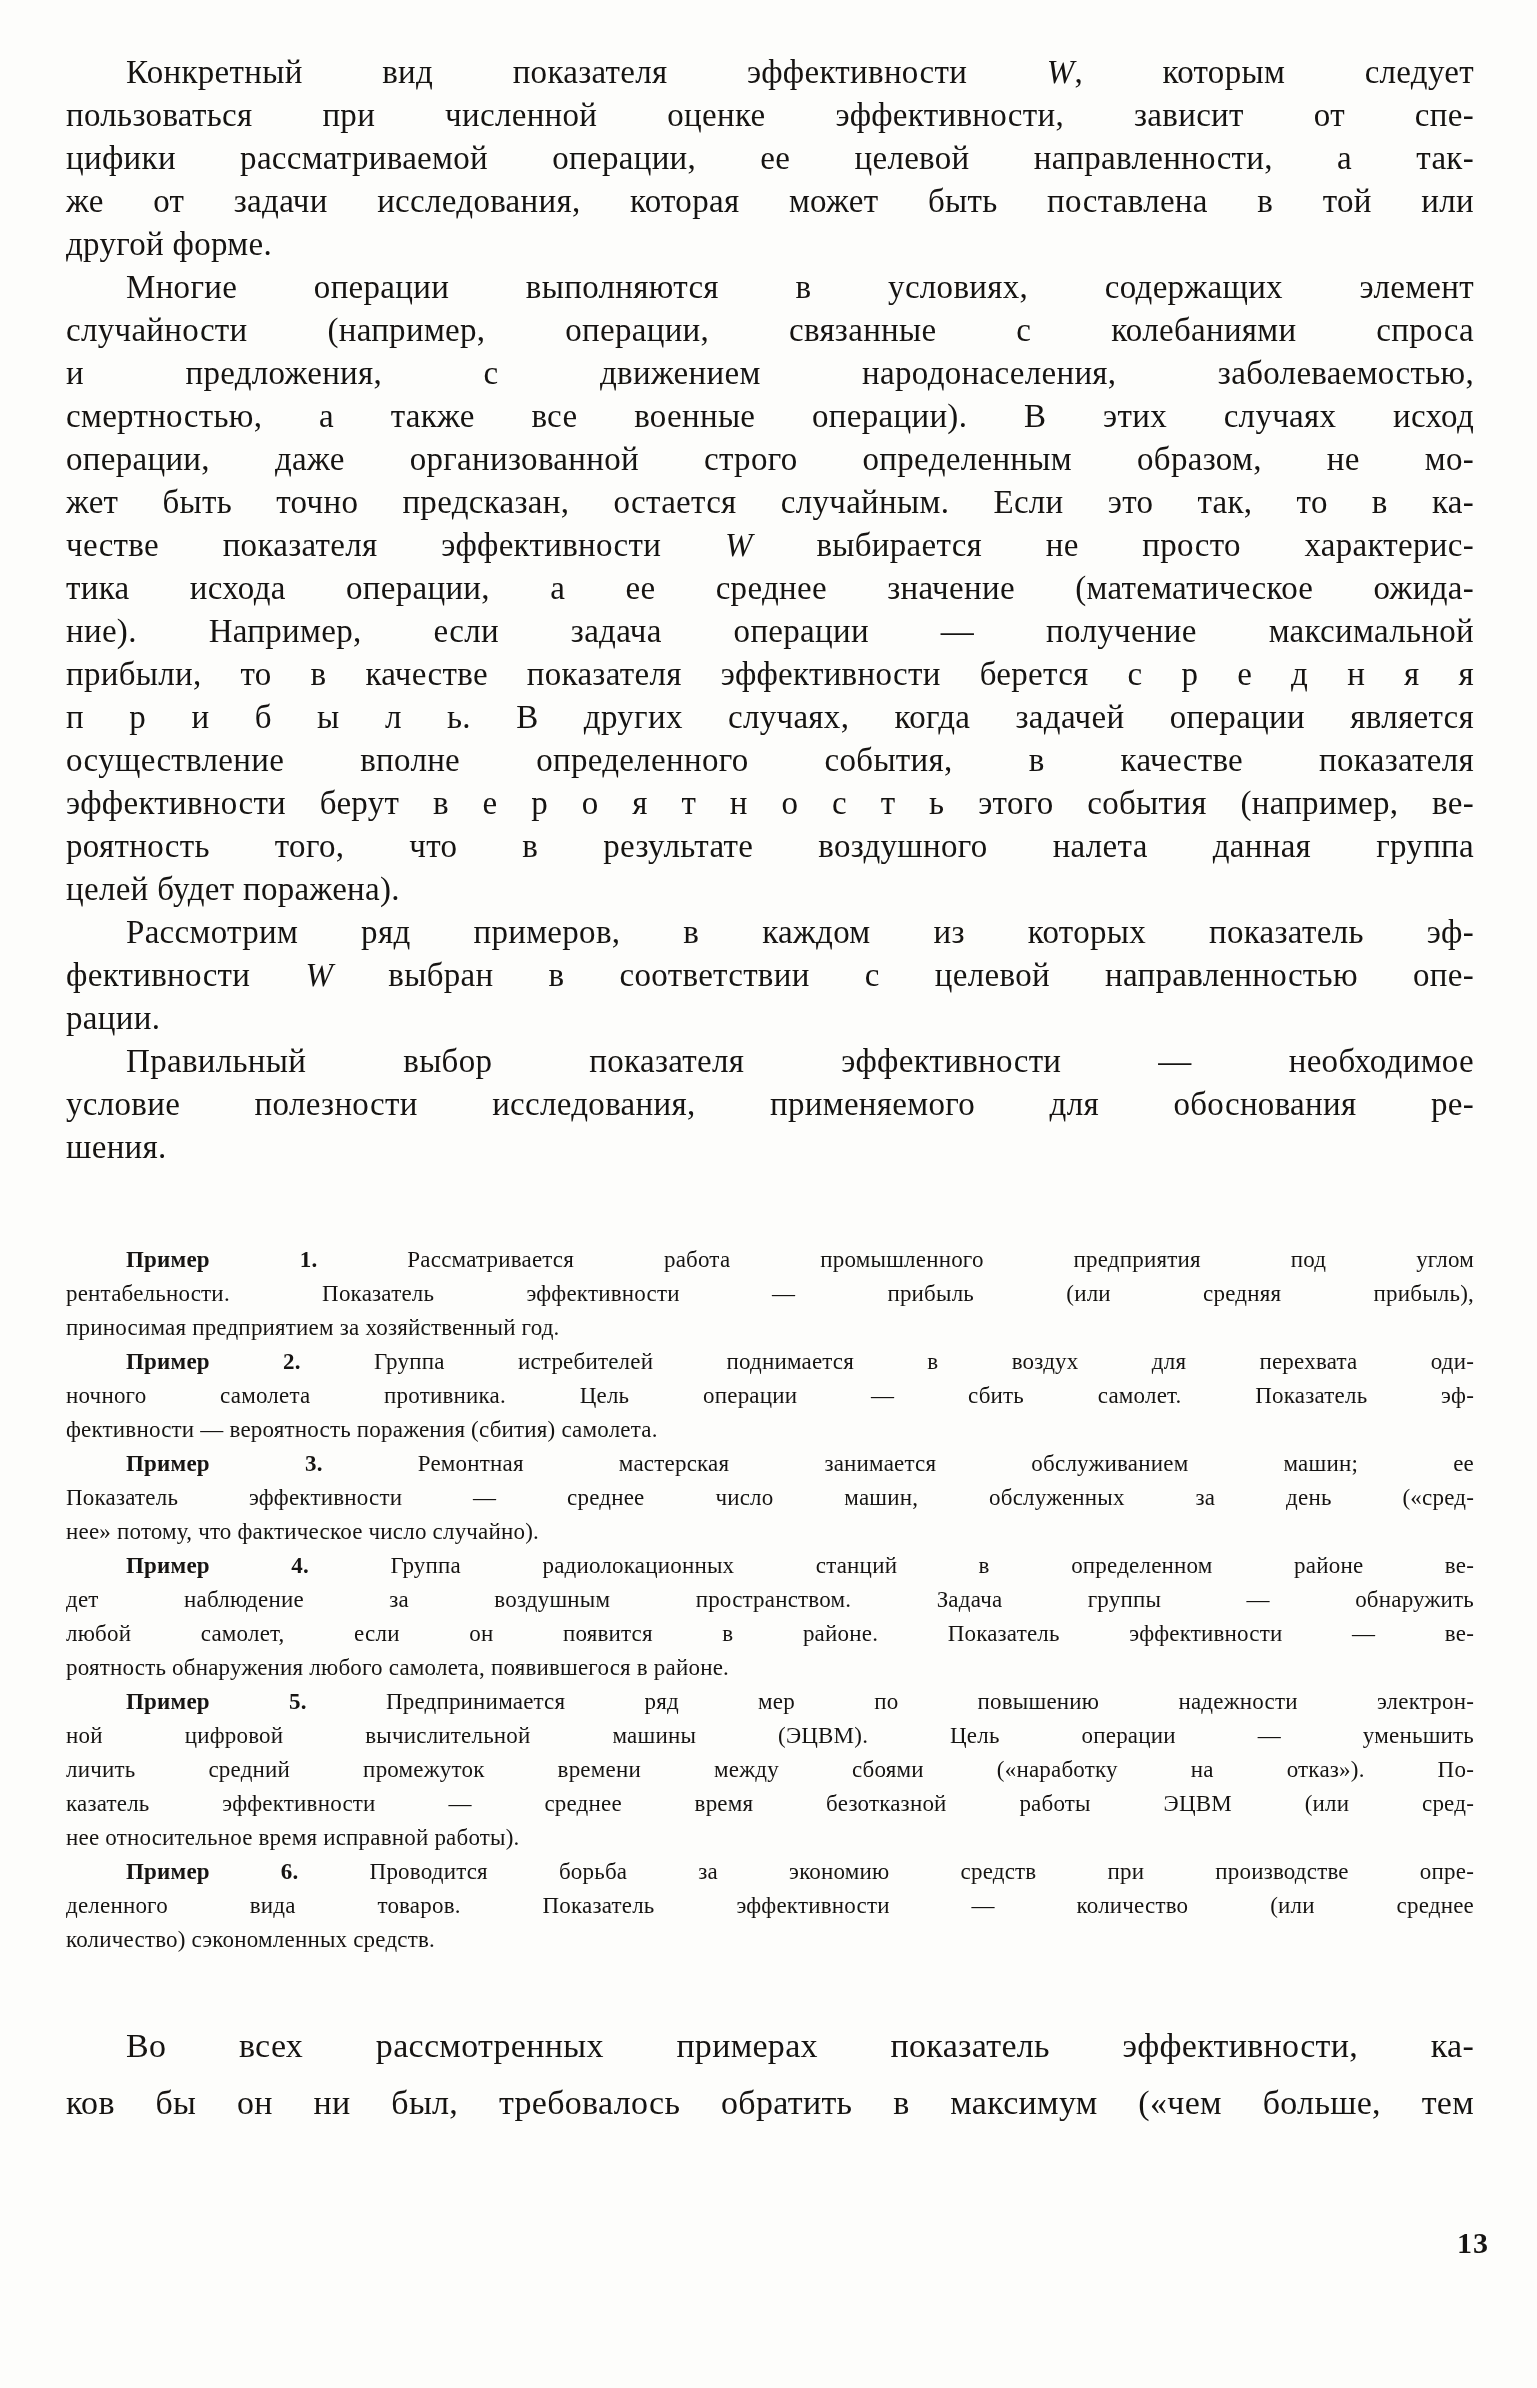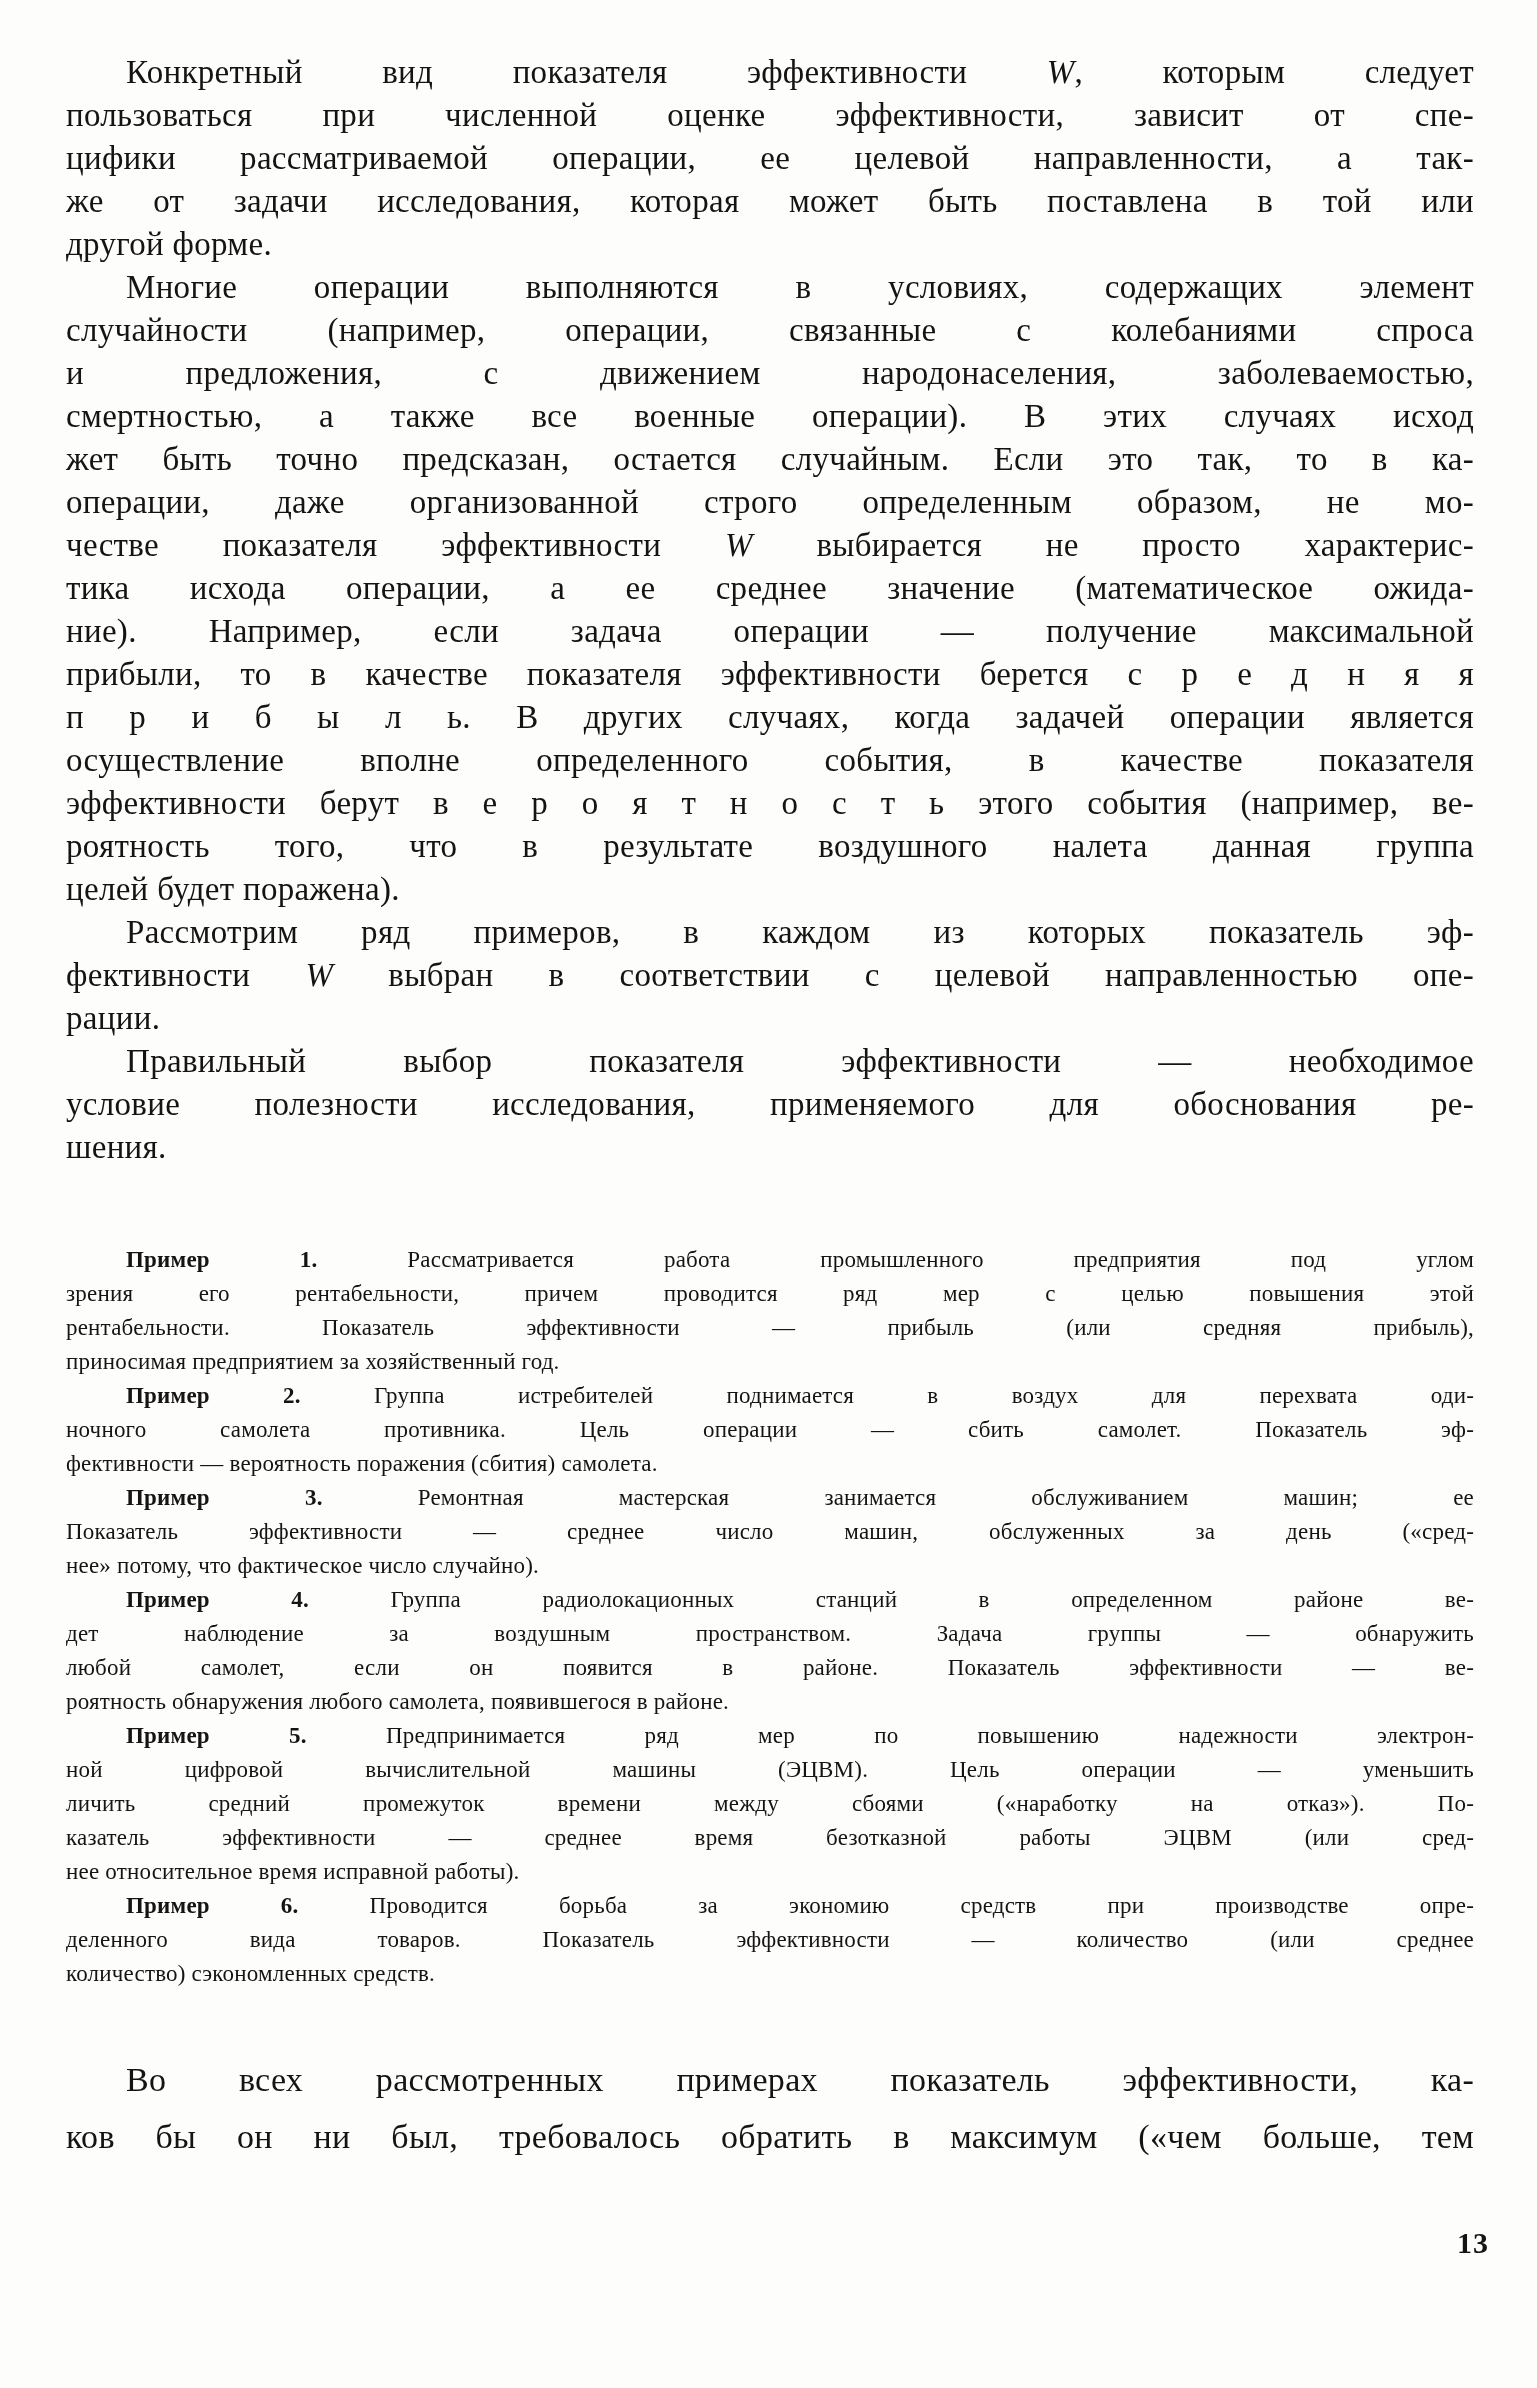--- a/index.html
+++ b/index.html
@@ -54,22 +54,22 @@
         <div class="line"><span>пользоваться при численной оценке эффективности, зависит от спе-</span></div>
         <div class="line"><span>цифики рассматриваемой операции, ее целевой направленности, а так-</span></div>
         <div class="line"><span>же от задачи исследования, которая может быть поставлена в той или</span></div>
         <div class="line last"><span>другой форме.</span></div>
       </div>
       <div class="para body">
         <div class="line indent"><span>Многие операции выполняются в условиях, содержащих элемент</span></div>
         <div class="line"><span>случайности (например, операции, связанные с колебаниями спроса</span></div>
         <div class="line"><span>и предложения, с движением народонаселения, заболеваемостью,</span></div>
         <div class="line"><span>смертностью, а также все военные операции). В этих случаях исход</span></div>
+        <div class="line"><span>операции, даже организованной строго определенным образом, не мо-</span></div>
         <div class="line"><span>жет быть точно предсказан, остается случайным. Если это так, то в ка-</span></div>
-        <div class="line"><span>операции, даже организованной строго определенным образом, не мо-</span></div>
         <div class="line"><span>честве показателя эффективности </span><span class="i">W</span><span> выбирается не просто характерис-</span></div>
         <div class="line"><span>тика исхода операции, а ее среднее значение (математическое ожида-</span></div>
         <div class="line"><span>ние). Например, если задача операции — получение максимальной</span></div>
         <div class="line"><span>прибыли, то в качестве показателя эффективности берется с р е д н я я</span></div>
         <div class="line"><span>п р и б ы л ь. В других случаях, когда задачей операции является</span></div>
         <div class="line"><span>осуществление вполне определенного события, в качестве показателя</span></div>
         <div class="line"><span>эффективности берут в е р о я т н о с т ь этого события (например, ве-</span></div>
         <div class="line"><span>роятность того, что в результате воздушного налета данная группа</span></div>
         <div class="line last"><span>целей будет поражена).</span></div>
       </div>
@@ -78,21 +78,20 @@
         <div class="line"><span>фективности </span><span class="i">W</span><span> выбран в соответствии с целевой направленностью опе-</span></div>
         <div class="line last"><span>рации.</span></div>
       </div>
       <div class="para body">
         <div class="line indent"><span>Правильный выбор показателя эффективности — необходимое</span></div>
         <div class="line"><span>условие полезности исследования, применяемого для обоснования ре-</span></div>
         <div class="line last"><span>шения.</span></div>
       </div>
       <div class="para example">
         <div class="line indent"><span class="b">Пример 1.</span><span> Рассматривается работа промышленного предприятия под углом</span></div>
-        <div class="line"><span>зрения его рентабельности, причем проводится ряд мер с целью повышения этой</span></div>
         <div class="line"><span>рентабельности. Показатель эффективности — прибыль (или средняя прибыль),</span></div>
         <div class="line last"><span>приносимая предприятием за хозяйственный год.</span></div>
       </div>
       <div class="para example">
         <div class="line indent"><span class="b">Пример 2.</span><span> Группа истребителей поднимается в воздух для перехвата оди-</span></div>
         <div class="line"><span>ночного самолета противника. Цель операции — сбить самолет. Показатель эф-</span></div>
         <div class="line last"><span>фективности — вероятность поражения (сбития) самолета.</span></div>
       </div>
       <div class="para example">
         <div class="line indent"><span class="b">Пример 3.</span><span> Ремонтная мастерская занимается обслуживанием машин; ее</span></div>

